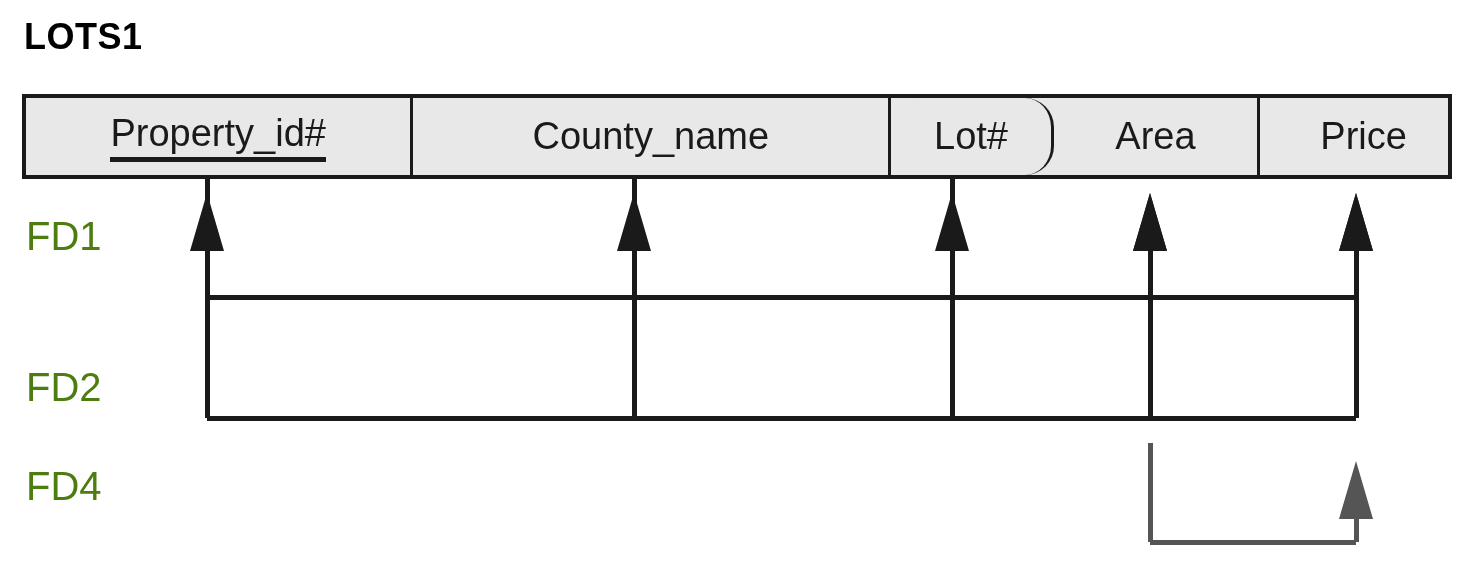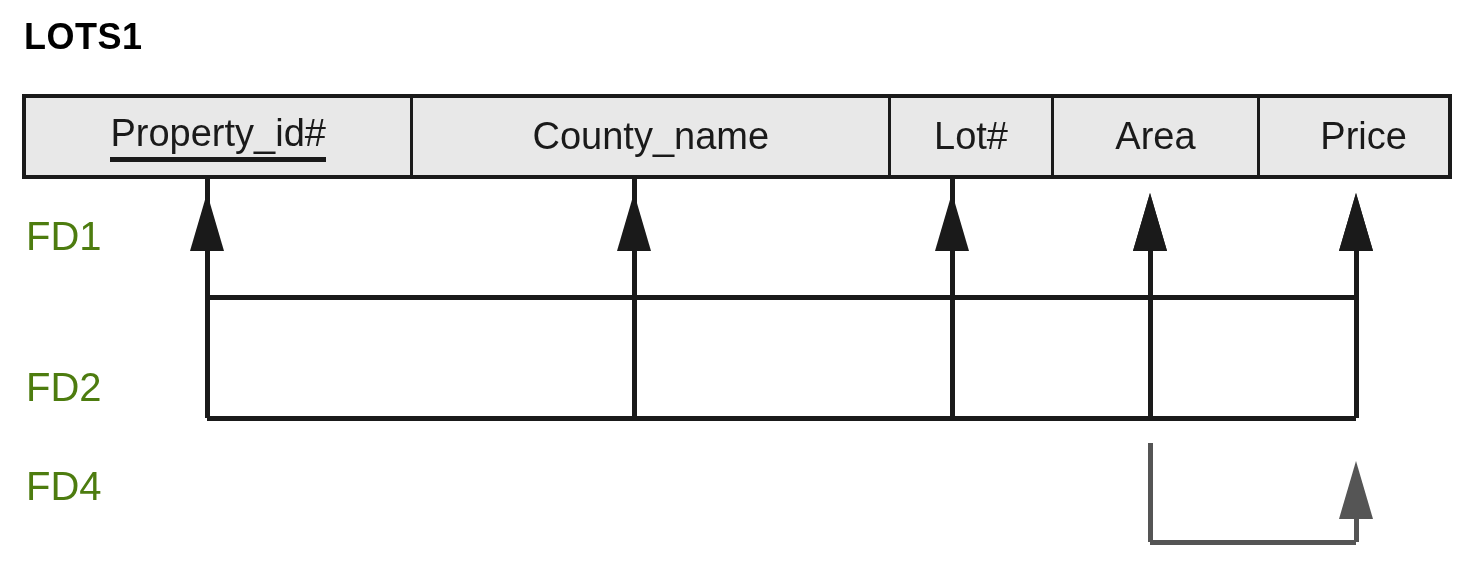--- a/index.html
+++ b/index.html
@@ -87,21 +87,21 @@
 
   <div id="relation-title">LOTS1</div>
 
   <div id="attribute-table">
     <div class="attr-cell is-key" style="width:415px;">
       <span class="attr-text">Property_id#</span>
     </div>
     <div class="attr-cell" style="width:512px;">
       <span class="attr-text">County_name</span>
     </div>
-    <div class="attr-cell" style="width:174px;">
+    <div class="attr-cell" style="width:174px;border-radius:29px;">
       <span class="attr-text">Lot#</span>
     </div>
     <div class="attr-cell" style="width:221px;">
       <span class="attr-text">Area</span>
     </div>
     <div class="attr-cell" style="width:200px;">
       <span class="attr-text">Price</span>
     </div>
   </div>
 

